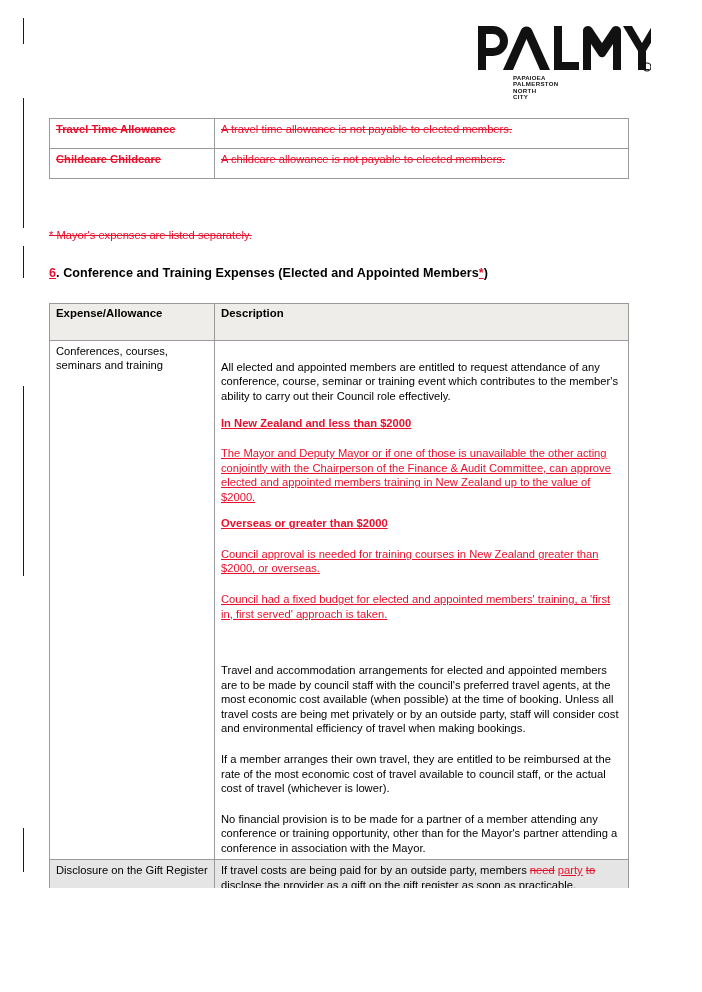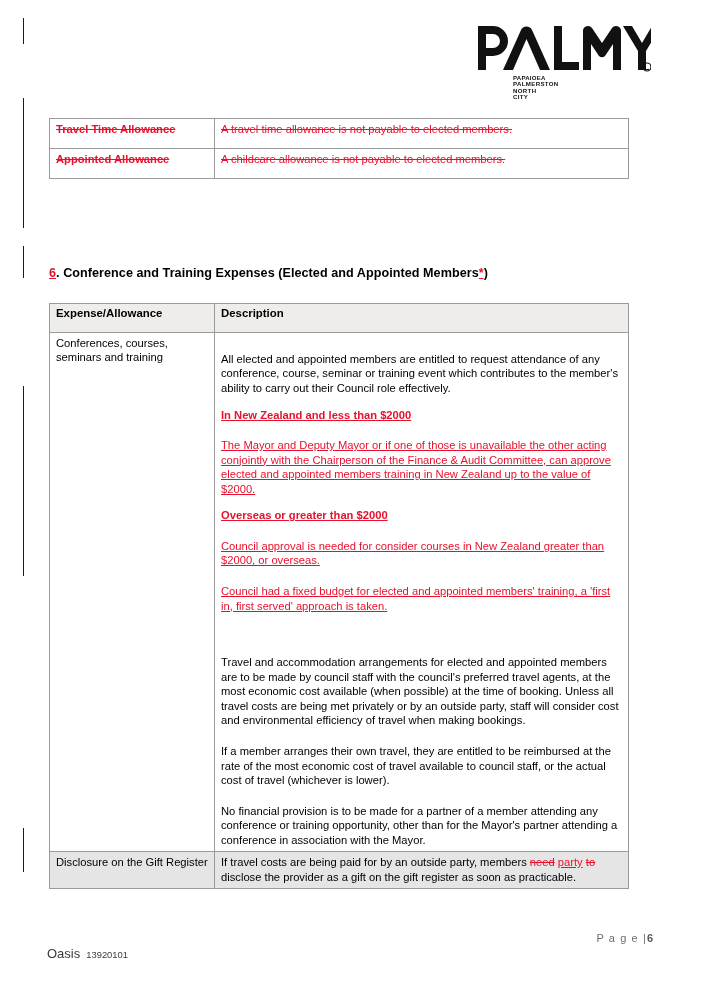--- a/index.html
+++ b/index.html
@@ -7,21 +7,21 @@
     padding: 0;
     background: #ffffff;
   }
   body {
     font-family: "Liberation Sans", sans-serif;
     color: #000000;
   }
   #page {
     position: relative;
     width: 702px;
-    height: 992px;
+    height: 888px;
     background: #ffffff;
     overflow: hidden;
   }
 
   
   .change-bar {
     position: absolute;
     left: 23px;
     width: 1px;
     background: #1a1a1a;
@@ -84,21 +84,21 @@
   #table-conference {
     left: 49px;
     top: 303px;
     width: 580px;
   }
   #table-conference th {
     background: #efedea;
     font-weight: bold;
     font-size: 11.4px;
     padding-top: 2px;
-    padding-bottom: 11px;
+    padding-bottom: 19px;
   }
   .cell-bold { font-weight: bold; font-size: 11.4px; }
   .row-gift td { background: #e5e5e5; }
 
   
   .del {
     color: #e8112d;
     text-decoration: line-through;
     text-decoration-color: #e8112d;
   }
@@ -202,29 +202,32 @@
       <tr>
         <td>
           <span class="del b">Travel Time Allowance</span>
         </td>
         <td>
           <span class="del">A travel time allowance is not payable to elected members.</span>
         </td>
       </tr>
       <tr>
         <td>
-          <span class="del b">Appointed Allowance</span>
+          <span class="del b">Childcare Childcare</span>
         </td>
         <td>
           <span class="del">A childcare allowance is not payable to elected members.</span>
         </td>
       </tr>
     </tbody>
   </table>
 
+  <div id="mayor-note">
+    <span class="del">* Mayor's expenses are listed separately.</span>
+  </div>
 
   <div id="section-heading">
     <span class="ins">6</span><span>. Conference and Training Expenses (Elected and Appointed Members</span><span class="ins">*</span><span>)</span>
   </div>
 
   <table class="doc-table" id="table-conference">
     <colgroup>
         <col class="col-label">
         <col class="col-desc">
       </colgroup>
@@ -235,21 +238,21 @@
       </tr>
     </thead>
     <tbody>
       <tr>
         <td class="cell-bold">Conferences, courses, seminars and training</td>
         <td>
           <p class="p">All elected and appointed members are entitled to request attendance of any conference, course, seminar or training event which contributes to the member's ability to carry out their Council role effectively.</p>
           <p class="p-tight ins b">In New Zealand and less than $2000</p>
           <p class="p ins">The Mayor and Deputy Mayor or if one of those is unavailable the other acting conjointly with the Chairperson of the Finance &amp; Audit Committee, can approve elected and appointed members training in New Zealand up to the value of $2000.</p>
           <p class="p-tight ins b">Overseas or greater than $2000</p>
-          <p class="p ins">Council approval is needed for consider courses in New Zealand greater than $2000, or overseas.</p>
+          <p class="p ins">Council approval is needed for training courses in New Zealand greater than $2000, or overseas.</p>
           <p class="p ins">Council had a fixed budget for elected and appointed members' training, a 'first in, first served' approach is taken.</p>
           <div class="spacer-lg"></div>
           <p class="p">Travel and accommodation arrangements for elected and appointed members are to be made by council staff with the council's preferred travel agents, at the most economic cost available (when possible) at the time of booking. Unless all travel costs are being met privately or by an outside party, staff will consider cost and environmental efficiency of travel when making bookings.</p>
           <p class="p">If a member arranges their own travel, they are entitled to be reimbursed at the rate of the most economic cost of travel available to council staff, or the actual cost of travel (whichever is lower).</p>
           <p class="p">No financial provision is to be made for a partner of a member attending any conference or training opportunity, other than for the Mayor's partner attending a conference in association with the Mayor.</p>
         </td>
       </tr>
       <tr class="row-gift">
         <td class="cell-bold">Disclosure on the Gift Register</td>
         <td>

